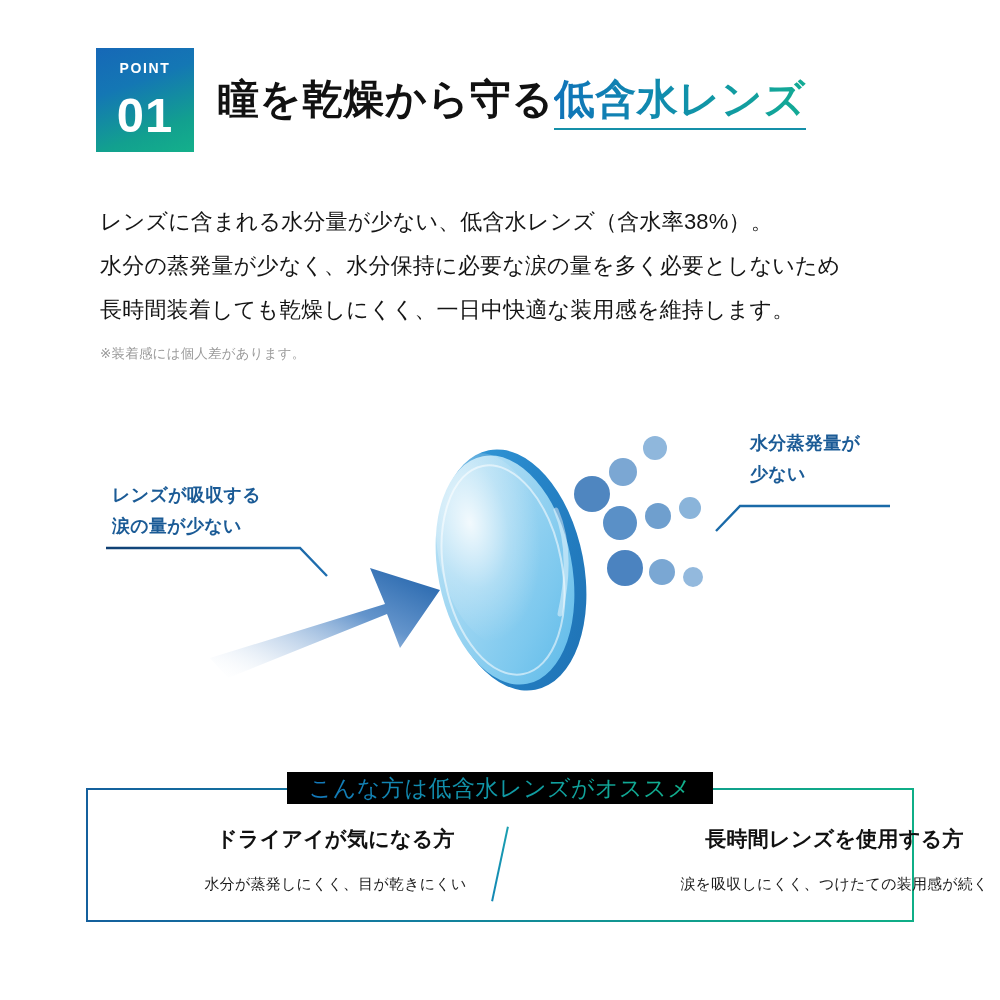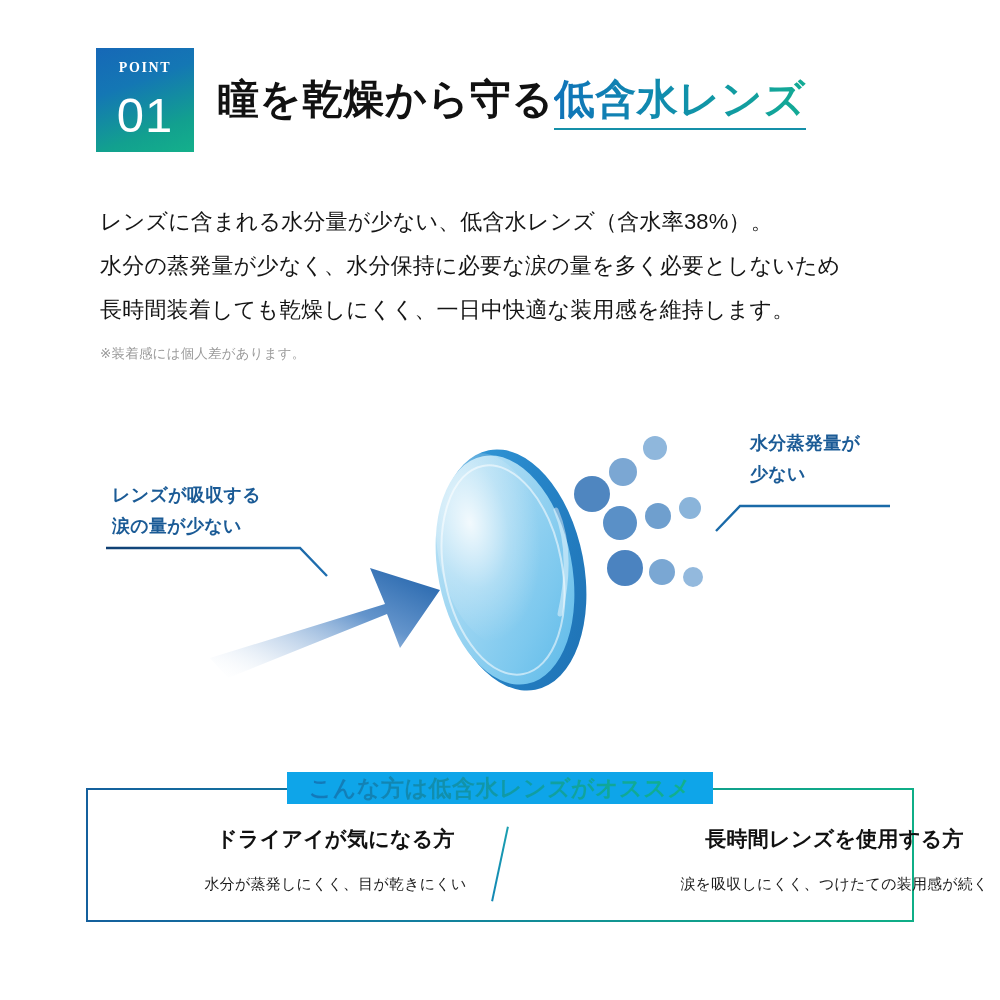--- a/index.html
+++ b/index.html
@@ -35,26 +35,25 @@
     justify-content: center;
     color: #ffffff;
     flex: none;
   }
   .point-badge-label {
     font-size: 14px;
     letter-spacing: 1.6px;
     font-weight: 600;
     line-height: 1;
     margin-bottom: 16px;
-    font-family: Liberation Serif, serif;
   }
   .point-badge-number {
     font-size: 49px;
     line-height: 1;
-    font-weight: 400;
+    font-weight: 700;
     letter-spacing: 1px;
   }
   .headline {
     margin-left: 24px;
     font-size: 41px;
     font-weight: 600;
     line-height: 1.15;
     white-space: nowrap;
     letter-spacing: 0.5px;
   }
@@ -128,24 +127,24 @@
   .reco-title-wrap {
     position: absolute;
     left: 0;
     top: 772px;
     width: 1000px;
     text-align: center;
     pointer-events: none;
   }
   .reco-title {
     display: inline-block;
-    background: #0ea5e9;
+    background: #000000;
     padding: 0 22px;
     font-size: 23px;
-    font-weight: 700;
+    font-weight: 400;
     letter-spacing: 0.5px;
     line-height: 32px;
     background-image: none;
   }
   .reco-title span.grad {
     background: linear-gradient(90deg, #1378bb 0%, #109ca4 55%, #11b18c 100%);
     -webkit-background-clip: text;
     background-clip: text;
     color: transparent;
   }

